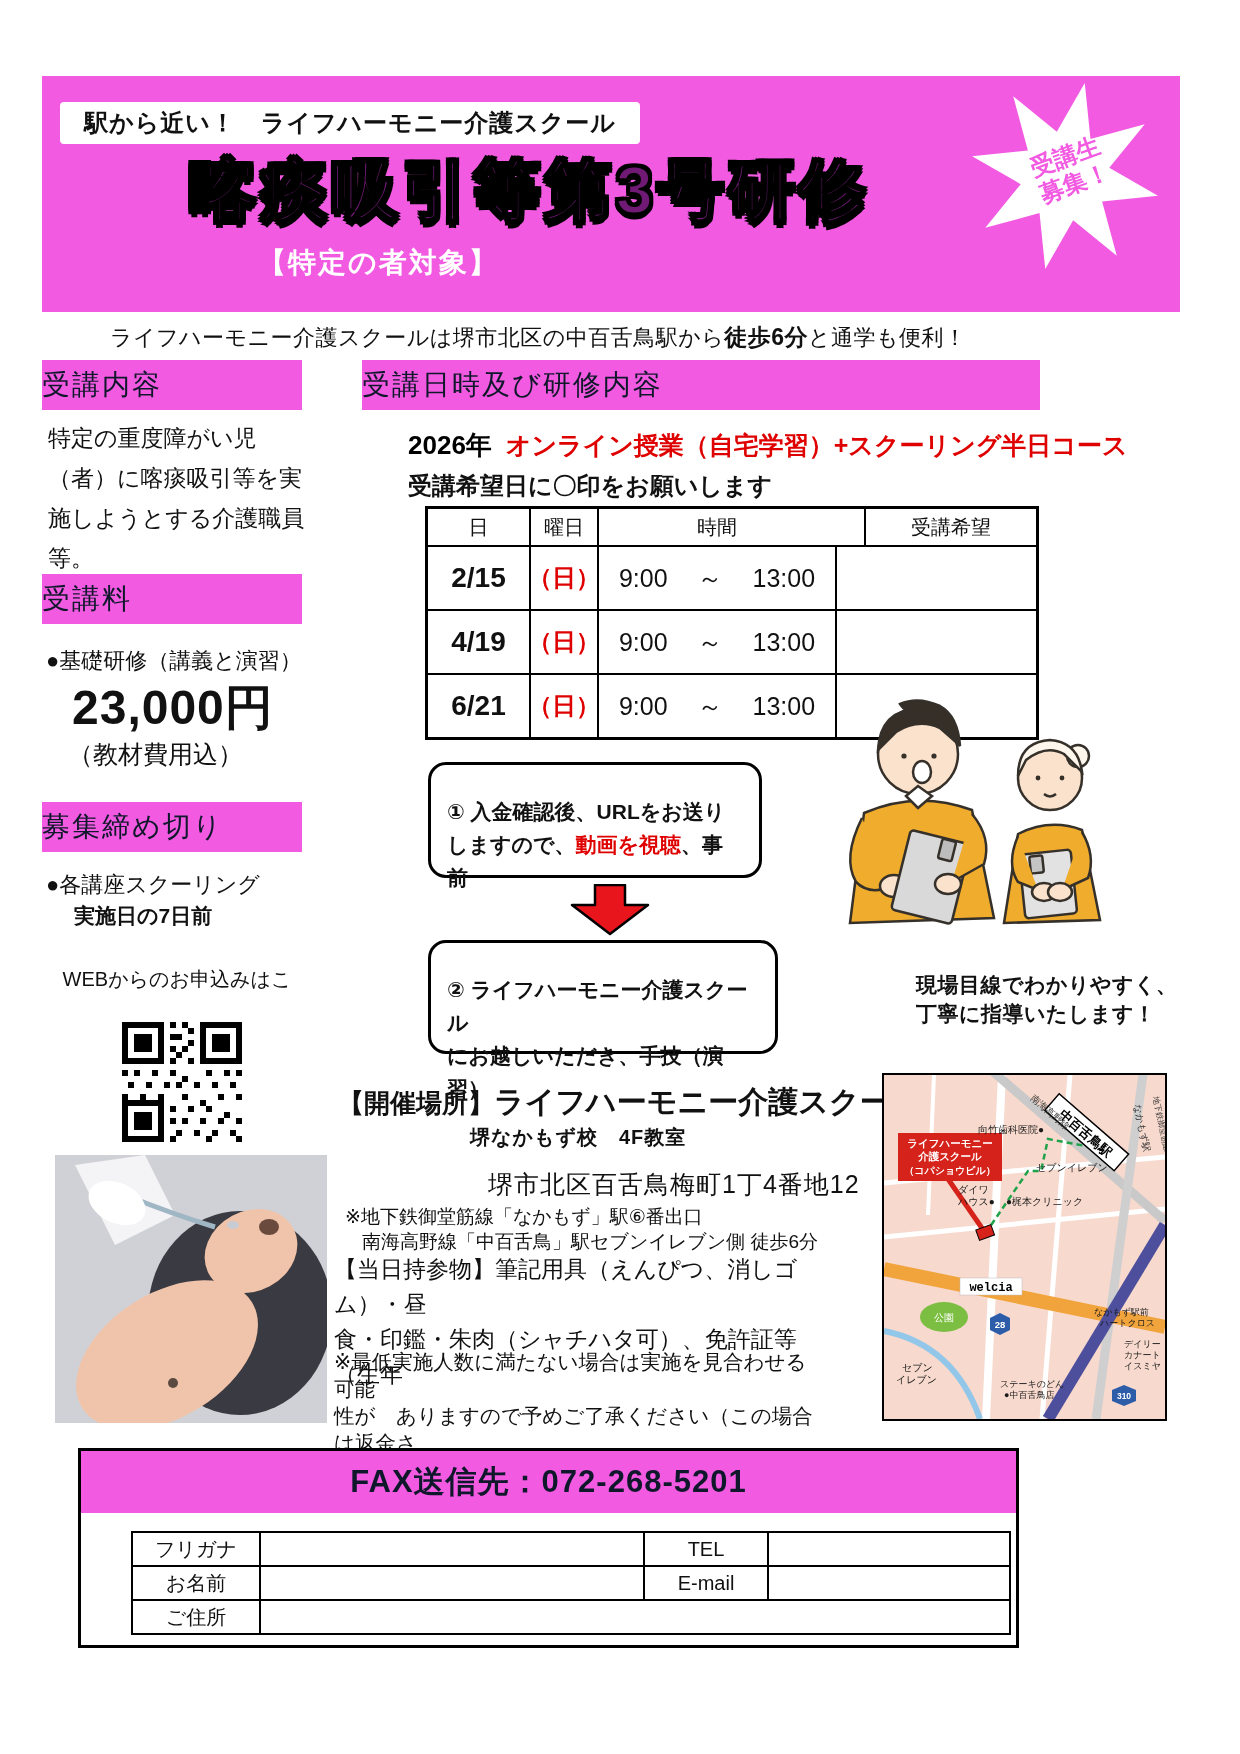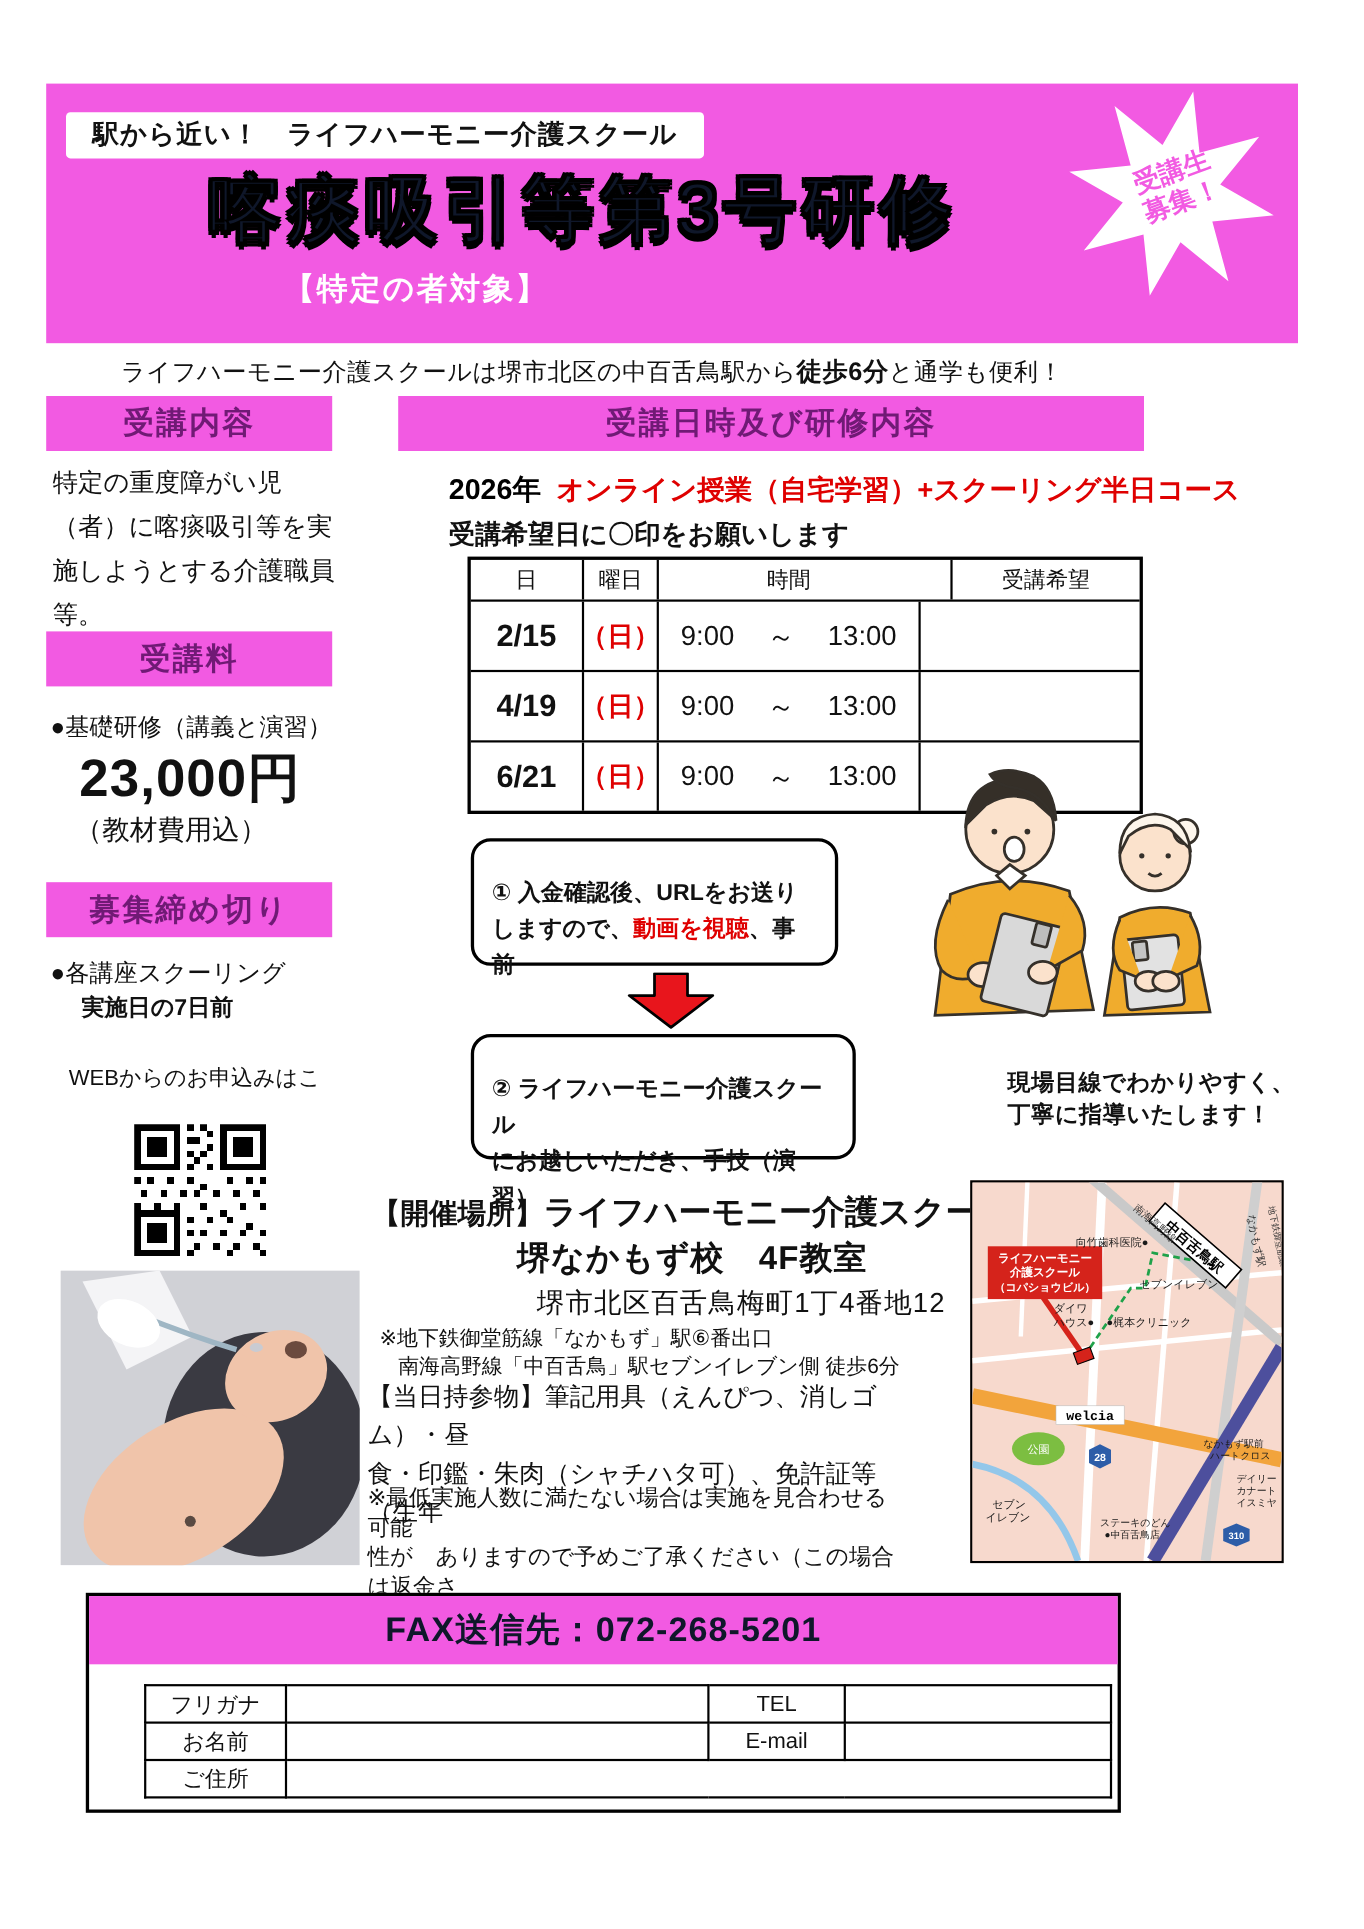--- a/index.html
+++ b/index.html
@@ -9,35 +9,35 @@
   *{box-sizing:border-box; margin:0; padding:0;}
   html,body{background:#fff;}
   body{font-family:"Liberation Sans","DejaVu Sans",sans-serif; color:var(--ink);}
   .page{position:relative; width:1240px; height:1754px; background:#fff; overflow:hidden;}
   .abs{position:absolute;}
 
   
   .header{left:42px; top:76px; width:1138px; height:236px; background:var(--pink);}
   .tagline{left:18px; top:26px; width:580px; height:42px; background:#fff; border-radius:4px;
            text-align:center; font-size:24px; font-weight:700; line-height:42px; letter-spacing:1px;}
-  .main-title{left:148px; top:70px; font-size:66px; font-weight:400; letter-spacing:5px; color:#0f172a;
+  .main-title{left:148px; top:70px; font-size:66px; font-weight:700; letter-spacing:5px; color:#701a75;
     -webkit-text-stroke:2px #000;
     text-shadow:3px 0 0 #000,-3px 0 0 #000,0 3px 0 #000,0 -3px 0 #000,
                 3px 3px 0 #000,-3px 3px 0 #000,3px -3px 0 #000,-3px -3px 0 #000,0 6px 0 #000;}
   .target{left:216px; top:168px; font-size:28px; font-weight:700; color:#fff; letter-spacing:2px;}
   .star-wrap{left:918px; top:0px; width:210px; height:200px;}
   .star-text{left:50px; top:66px; width:120px; text-align:center; transform:rotate(-20deg);
              color:var(--pink); font-size:24px; font-weight:700; line-height:28px;}
 
   
   .lead{left:110px; top:322px; font-size:22px; letter-spacing:.5px;}
   .lead b{font-size:23px;}
 
   
-  .pbanner{background:var(--pink); color:#701a75; font-weight:700; text-align:center;}
+  .pbanner{background:var(--pink); color:#0f172a; font-weight:400; text-align:left;}
   .bn-small{left:42px; width:260px; height:50px; font-size:28px; line-height:50px; letter-spacing:2px;}
   #bn-content{top:360px;} #bn-fee{top:574px;} #bn-deadline{top:802px;}
   #bn-schedule{left:362px; top:360px; width:678px; height:50px; font-size:28px; line-height:50px; letter-spacing:2px;}
 
   
   .sec1-body{left:48px; top:418px; width:266px; font-size:23px; line-height:40px;}
   .fee-item{left:46px; top:646px; font-size:22px;}
   .fee-amount{left:72px; top:676px; font-size:48px; font-weight:700; letter-spacing:1px;}
   .fee-note{left:68px; top:738px; font-size:25px;}
   .deadline1{left:46px; top:870px; font-size:22px;}
@@ -72,21 +72,21 @@
   #step2{left:428px; top:940px; width:350px; height:114px;}
   .redtxt{color:var(--red);}
   .arrow{left:570px; top:884px; width:80px; height:52px;}
   .illustration{left:822px; top:668px; width:285px; height:295px;}
   .caption{left:916px; top:970px; font-size:21px; font-weight:700; line-height:29px; letter-spacing:.5px;}
 
   
   .venue-line1{left:338px; top:1082px;}
   .venue-line1 .vlab{font-size:26px; font-weight:700;}
   .venue-line1 .vname{font-size:30px; font-weight:700;}
-  .venue-line2{left:470px; top:1124px; font-size:30px; font-weight:700; letter-spacing:1px;}
+  .venue-line2{left:470px; top:1124px; font-size:20px; font-weight:700; letter-spacing:1px;}
   .address{left:488px; top:1168px; font-size:25px; letter-spacing:1px;}
   .access1{left:345px; top:1204px; font-size:19px;}
   .access2{left:362px; top:1229px; font-size:19px;}
   .bring{left:334px; top:1252px; width:486px; font-size:23px; line-height:35px;}
   .note{left:334px; top:1348px; width:492px; font-size:20.5px; line-height:27px;}
 
   
   .map{left:882px; top:1073px; width:285px; height:348px; border:2px solid #000; background:var(--mapbg);}
 
   

